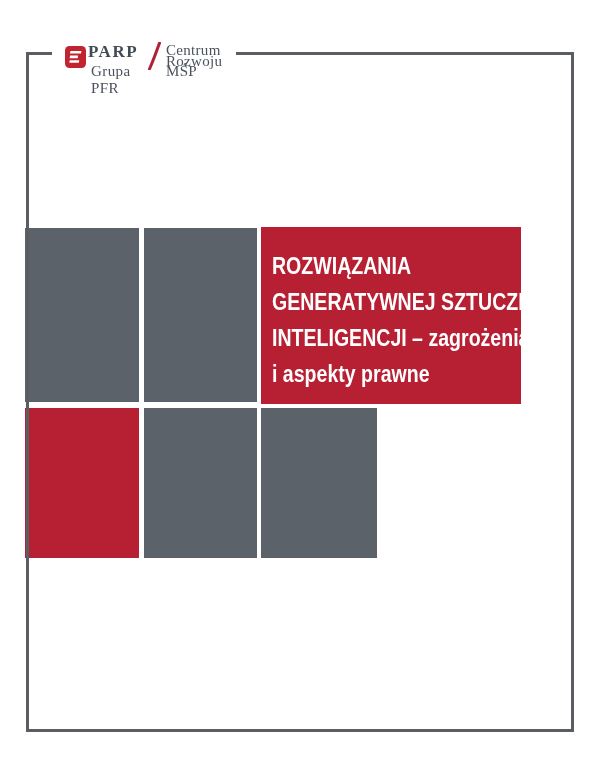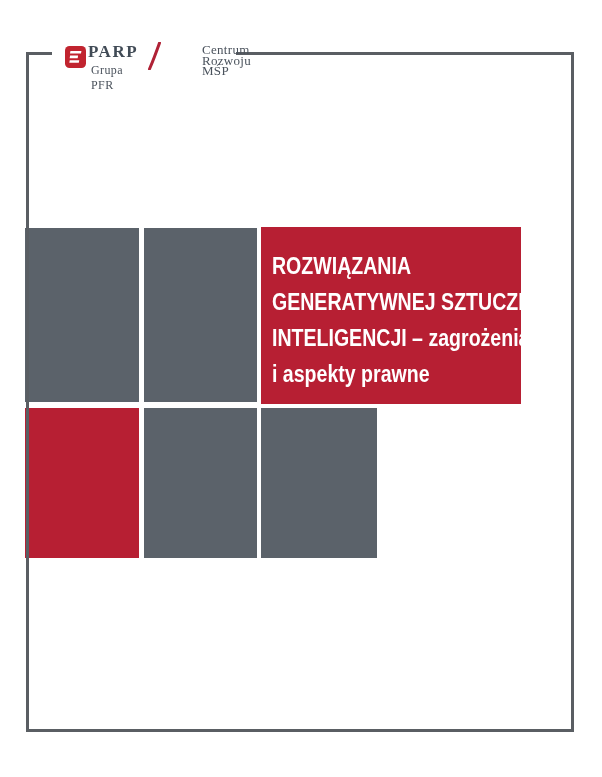--- a/index.html
+++ b/index.html
@@ -40,33 +40,32 @@
     font-family: "Liberation Serif", serif;
     font-weight: bold;
     font-size: 17px;
     letter-spacing: 1.5px;
     color: #414b56;
     line-height: 20px;
   }
   .logo-sub {
     position: absolute; left: 91px; top: 63px;
     font-family: "Liberation Serif", serif;
-    font-size: 12px;
+    font-size: 15px;
     letter-spacing: 0.4px;
     color: #4a525c;
   }
   .logo-slash { position: absolute; left: 147px; top: 42px; }
   .logo-unit {
     position: absolute; left: 166px; top: 45px;
     font-family: "Liberation Serif", serif;
-    font-size: 13px;
+    font-size: 15px;
     line-height: 10.5px;
     letter-spacing: 0.3px;
     color: #4a525c;
-    margin-left: 36px;
   }
 
   
   .block { position: absolute; z-index: 2; }
   .block.gray { background: #5b626a; }
   .block.red  { background: #b71f33; }
 
   .blk-r1c1 { left: 25px;  top: 228px; width: 114px; height: 174px; }
   .blk-r1c2 { left: 144px; top: 228px; width: 113px; height: 174px; }
   .banner   { left: 261px; top: 227px; width: 260px; height: 177px; }

